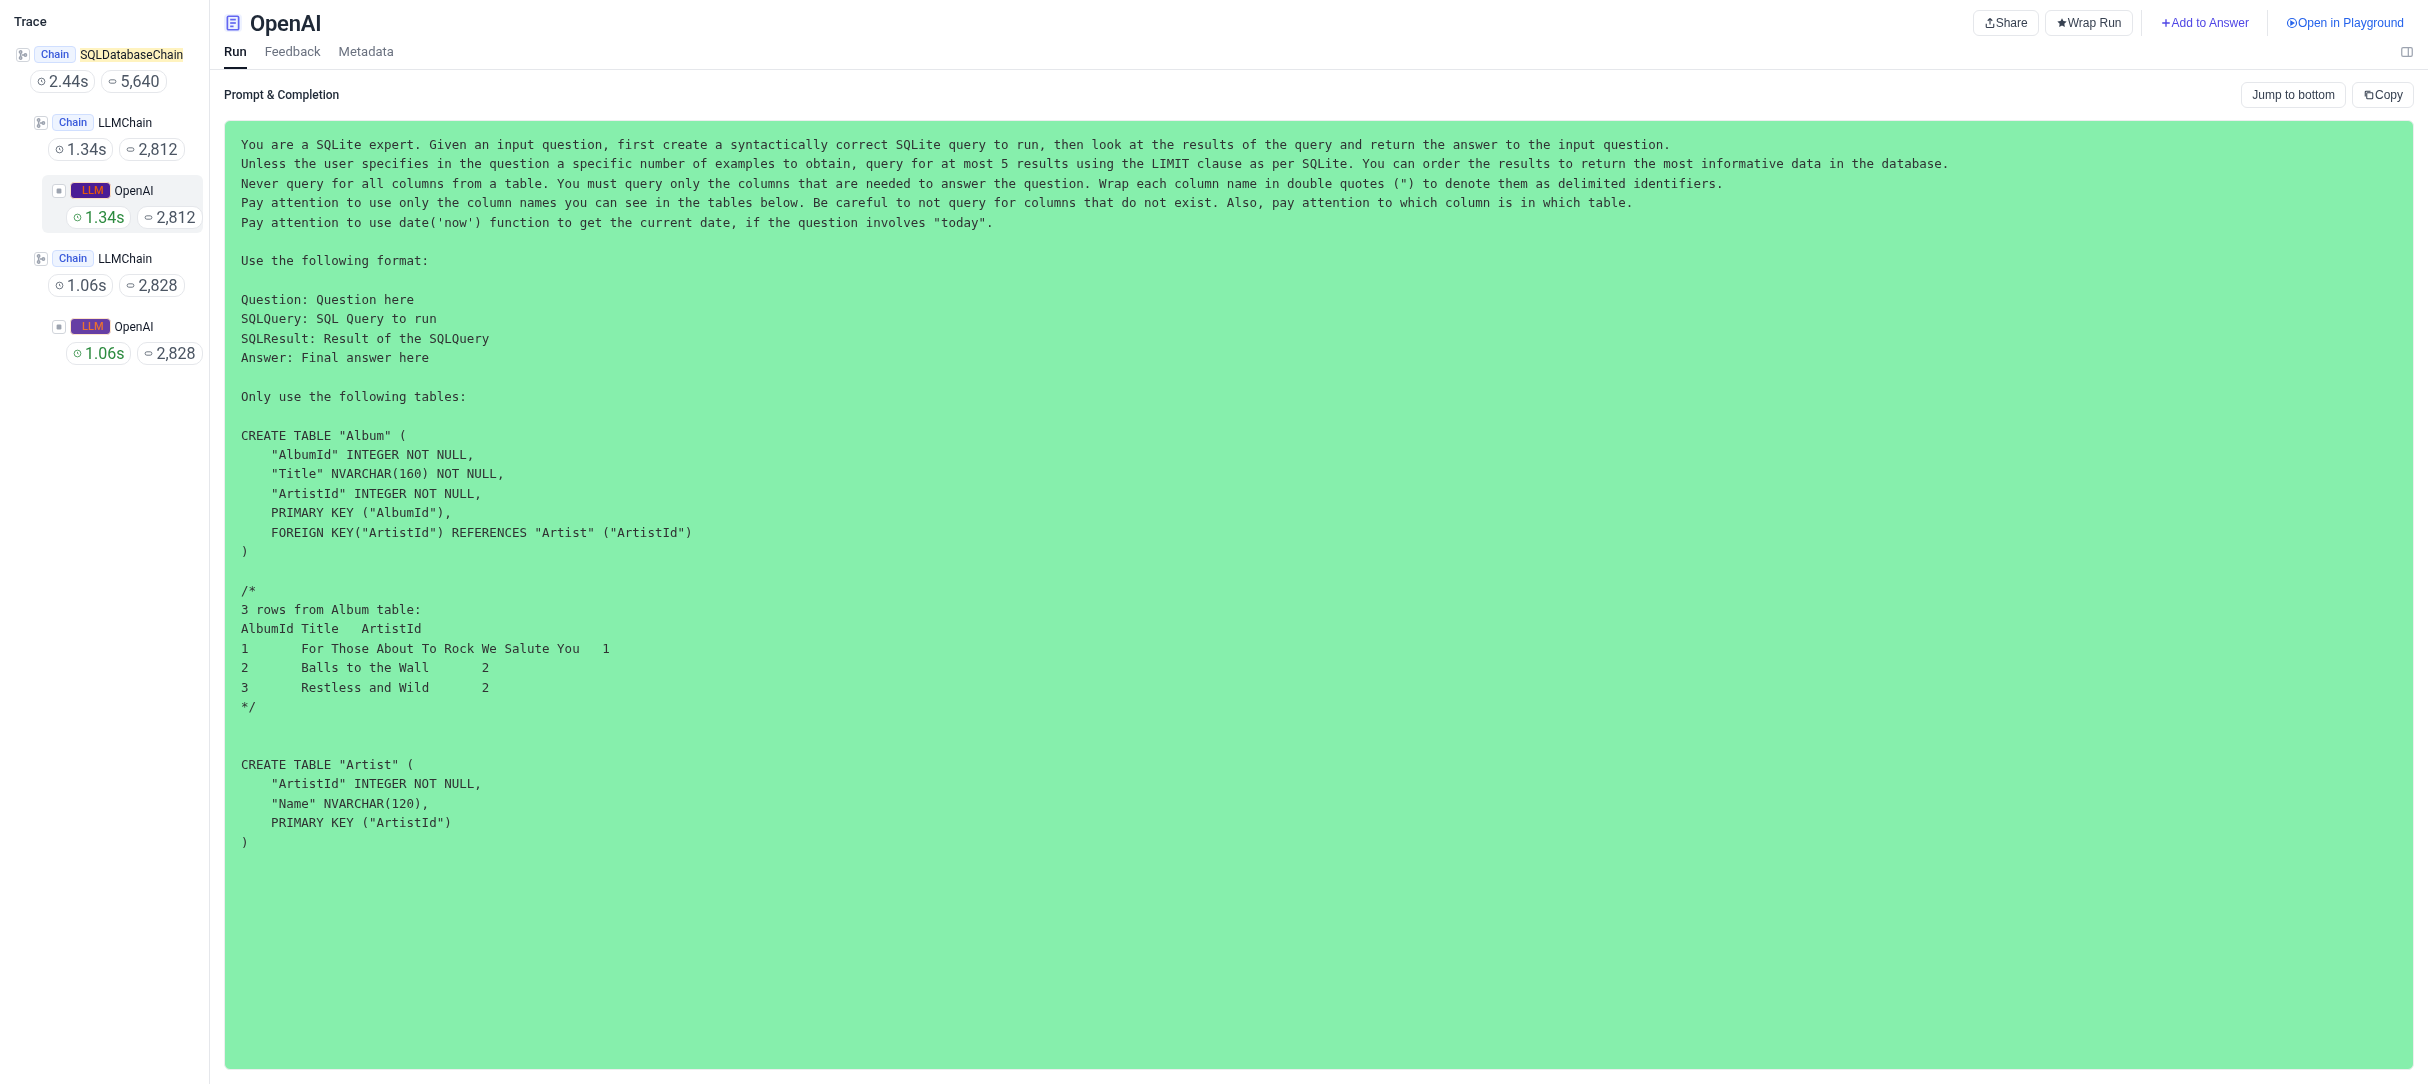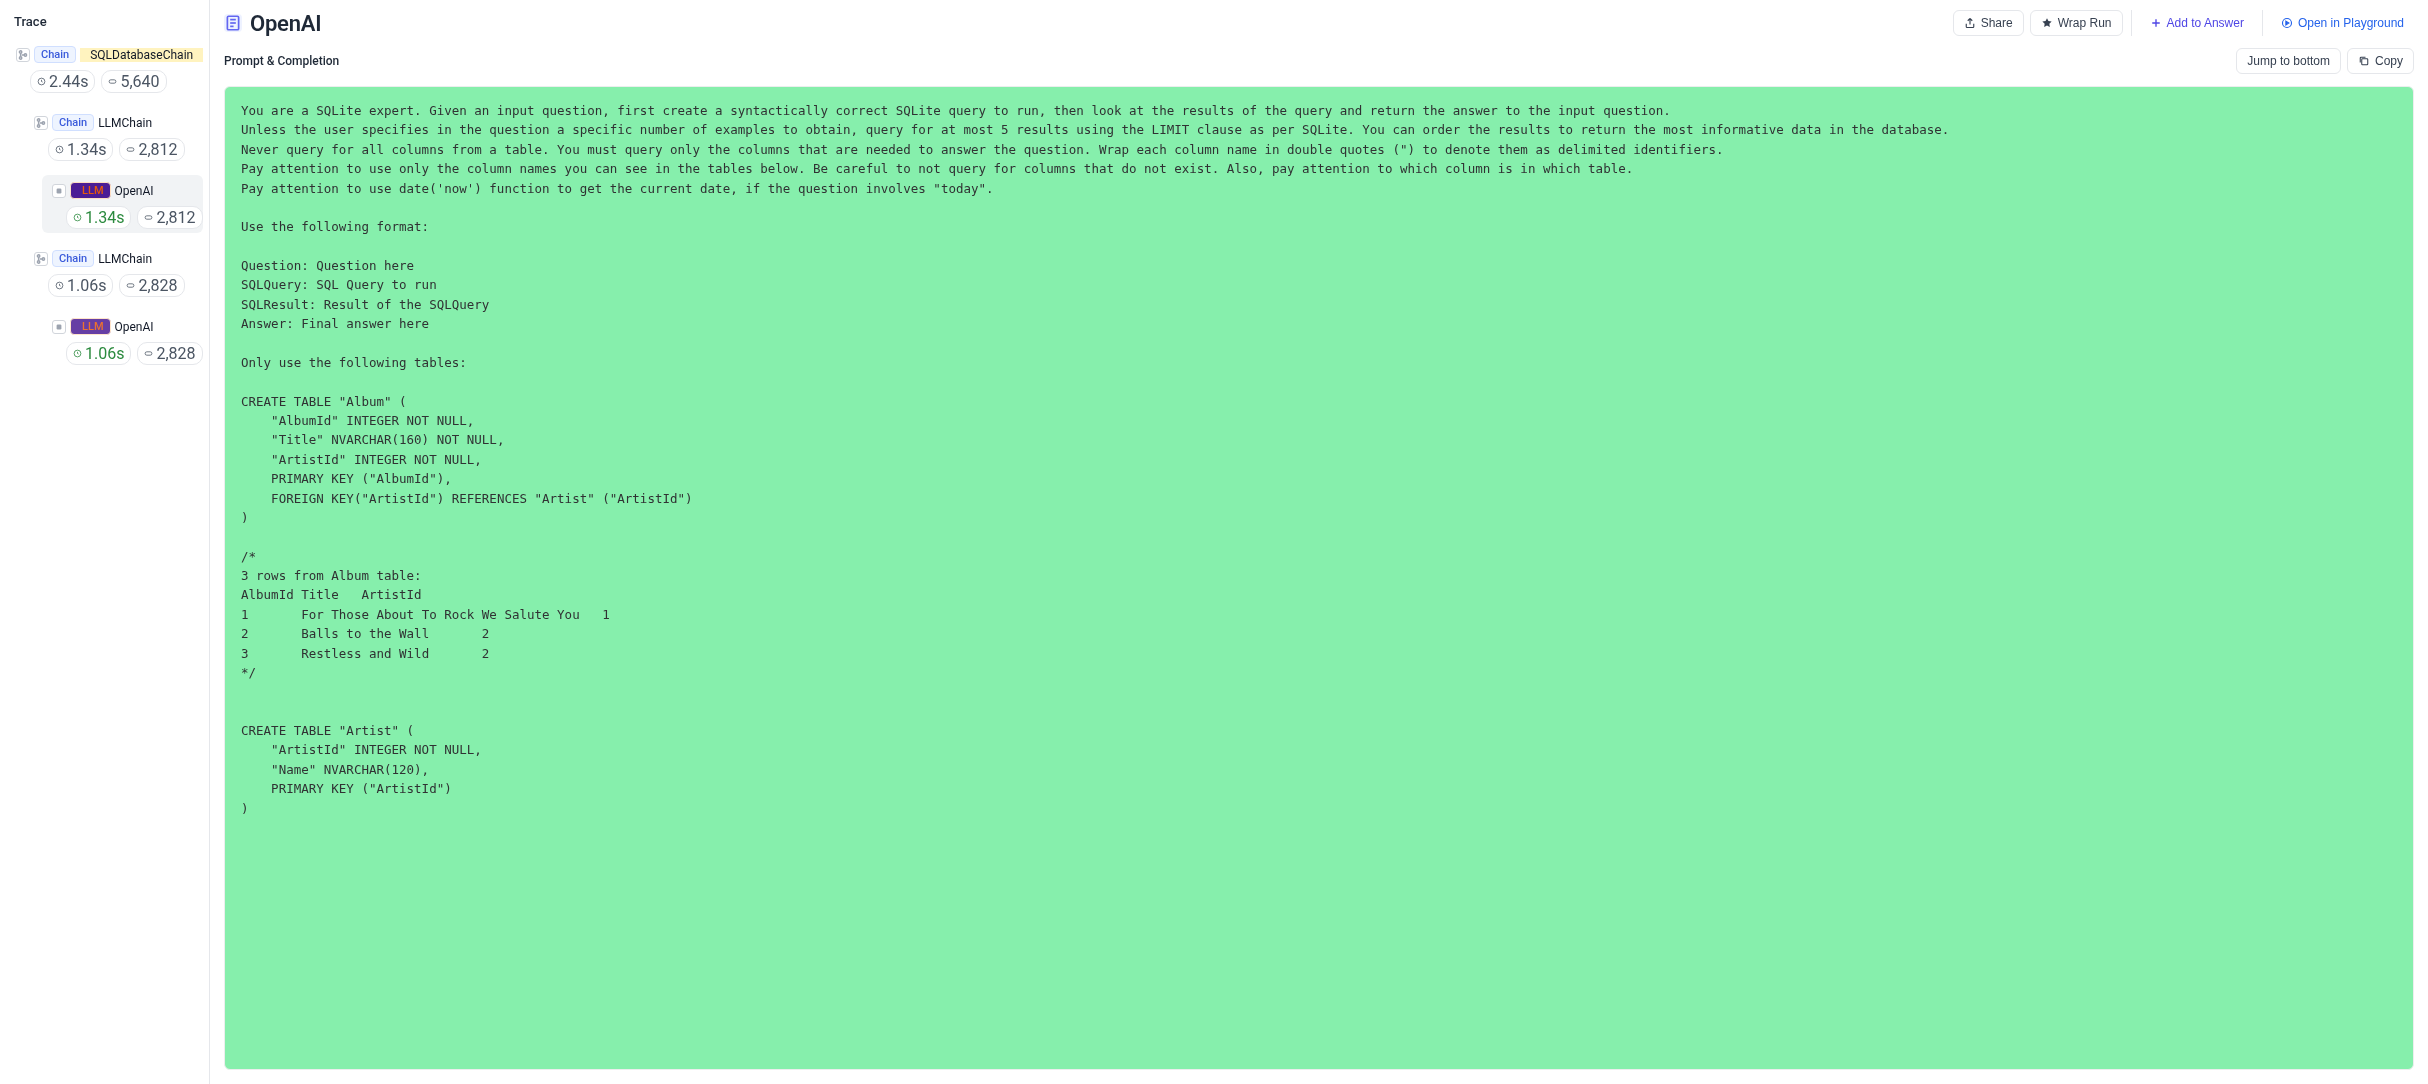--- a/index.html
+++ b/index.html
@@ -8,35 +8,35 @@
 .sidebar { width: 210px; border-right: 1px solid #e5e7eb; padding: 10px 6px; overflow-y:auto; flex-shrink:0;}
 .sidebar-title { font-size: 13px; font-weight: 500; padding: 4px 8px 10px 8px; }
 .tree { font-size: 12px; }
 .node-header { display: flex; align-items: center; gap: 4px; padding: 3px 4px; border-radius: 4px; cursor: pointer; }
 .node-icon { width: 14px; height: 14px; display:inline-flex; align-items:center; justify-content:center; border:1px solid #d1d5db; border-radius:3px; font-size:8px; color:#9ca3af; background:#fff; flex-shrink:0;}
 .tag { display:inline-block; padding: 1px 6px; border-radius: 4px; font-size: 11px; font-weight:500; border:1px solid transparent;}
 .tag-chain { background:#eef4ff; color:#3b5bdb; border-color:#d0dfff;}
 .tag-llm { background:#4c1d95; color:#e8590c; border-color:#ffe0c2;padding-left:11px;}
 .tag-llm.dim { opacity:.85;}
 .node-name { font-size: 12px; color:#111827;}
-.node-name.highlight { background: #fff3bf; padding:0 10px;}
+.node-name.highlight { background: #fff3bf; padding:0 0;}
 .node-meta { display:flex; gap:6px; margin-top:4px; margin-left:18px;}
 .chip { display:inline-flex; align-items:center; gap:3px; border:1px solid #e5e7eb; border-radius: 10px; padding: 1px 6px; font-size: 16px; color:#4b5563; background:#fff;}
 .chip.green { color:#2b8a3e;}
 .chip svg { width:9px; height:9px; }
 .node-block { padding:4px 6px; border-radius:6px;}
 .node-block.selected { background:#f1f3f5;}
 
 .main { flex:1; display:flex; flex-direction:column; overflow:hidden;}
 .header { display:flex; align-items:center; justify-content:space-between; padding: 10px 14px 0 14px;}
 .header-left { display:flex; align-items:center; gap:8px;}
 .doc-icon { width:18px; height:18px; display:inline-flex; align-items:center; justify-content:center; background:#eef2ff; border-radius:4px; color:#6366f1;}
 .page-title { font-size: 22px; font-weight:600; letter-spacing:-0.01em;}
 .header-actions { display:flex; gap:6px;}
-.btn { display:inline-flex; align-items:center; gap:5px; border:1px solid #e5e7eb; background:#fff; border-radius:6px; padding:5px 10px; font-size:12px; cursor:pointer; color:#374151;}
+.btn { display:inline-flex; align-items:center; border:1px solid #e5e7eb; background:#fff; border-radius:6px; padding:5px 10px; font-size:12px; cursor:pointer; color:#374151;}
 .btn svg { width:12px; height:12px;}
 .btn-link { border:none; color:#4f46e5;}
 .btn-link.blue { color:#2563eb;}
 .btn-sep { border-left:1px solid #e5e7eb; margin:0 2px;}
 
 .tabs { display:flex; gap:18px; padding: 8px 14px 0 14px; border-bottom:1px solid #e5e7eb; align-items:center;}
 .tab { padding-bottom:8px; font-size:13px; color:#6b7280; cursor:pointer; border-bottom:2px solid transparent;}
 .tab.active { color:#111827; border-bottom-color:#111827; font-weight:500;}
 .tabs-spacer { flex:1;}
 .side-toggle { color:#9ca3af; padding-bottom:6px; cursor:pointer;}
@@ -235,20 +235,33 @@
         <button class="btn btn-link blue">
           <svg viewBox="0 0 16 16" fill="none" stroke="currentColor" stroke-width="1.5">
               <circle cx="8" cy="8" r="6"></circle>
               <path d="M6.5 5.5l4 2.5-4 2.5z" fill="currentColor"></path>
             </svg>
           <span>Open in Playground</span>
         </button>
       </div>
     </div>
 
+    <div class="tabs" id="tabs">
+
+      <div class="tab active">Run</div>
+        <div class="tab">Feedback</div>
+        <div class="tab">Metadata</div>
+        <div class="tabs-spacer"></div>
+      <span class="side-toggle">
+        <svg viewBox="0 0 16 16" fill="none" stroke="currentColor" stroke-width="1.4">
+            <rect x="2" y="3" width="12" height="10" rx="1.5"></rect>
+            <line x1="9.5" y1="3" x2="9.5" y2="13"></line>
+          </svg>
+      </span>
+    </div>
 
     <div class="section-head">
       <div class="section-title">Prompt &amp; Completion</div>
       <div class="section-actions">
         <button class="btn">
             <span>Jump to bottom</span>
           </button>
         <button class="btn">
           <svg viewBox="0 0 16 16" fill="none" stroke="currentColor" stroke-width="1.4">
               <rect x="5" y="5" width="8" height="8" rx="1"></rect>

